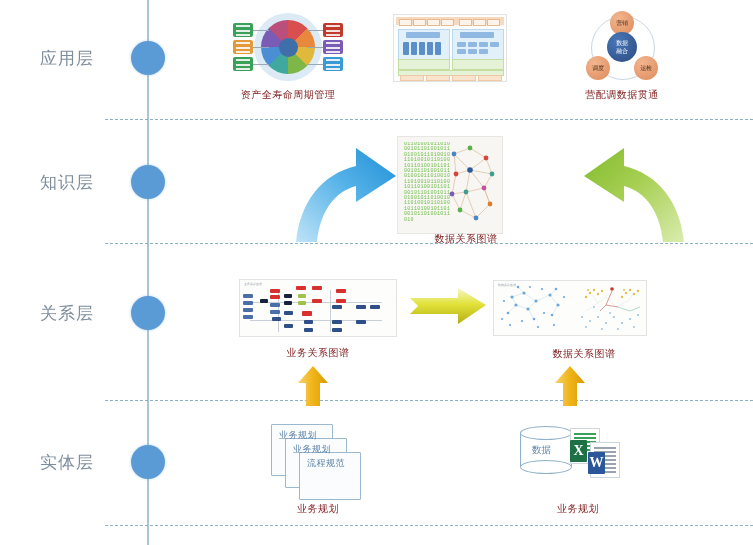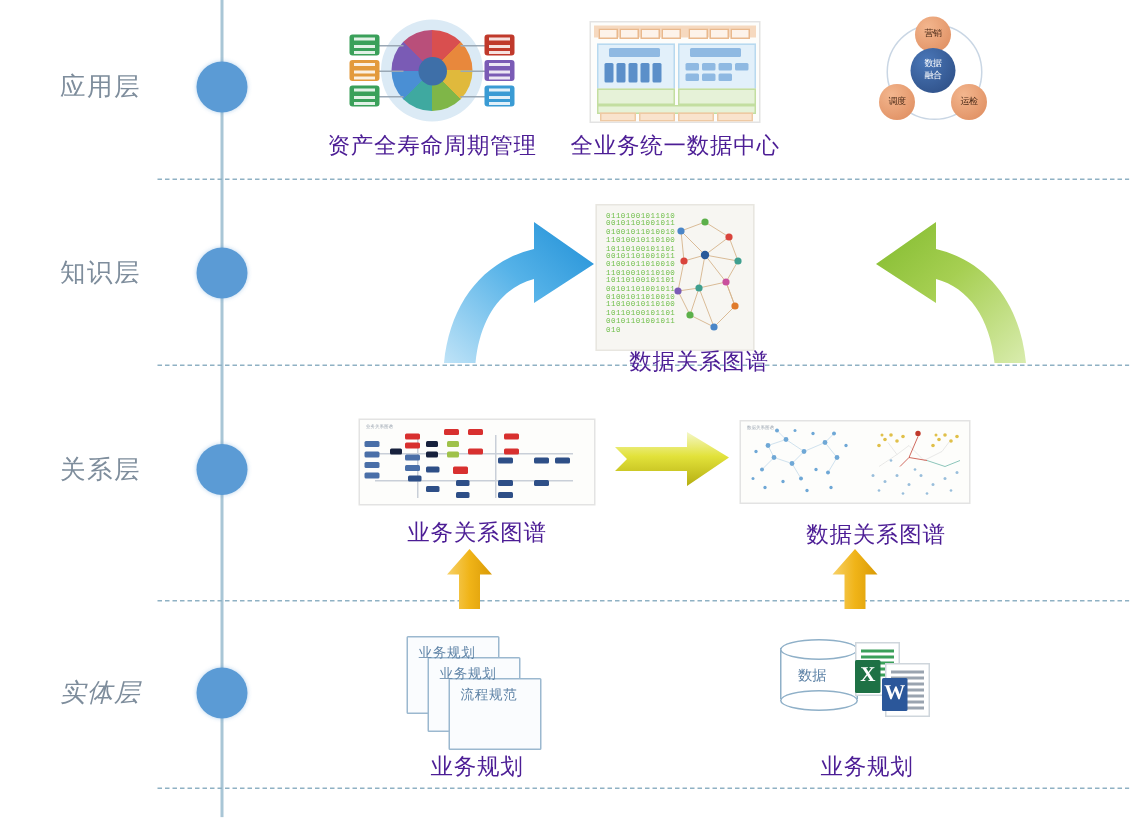--- a/index.html
+++ b/index.html
@@ -49,22 +49,22 @@
     left: 105px;
     right: 0px;
     height: 0;
     border-top: 1.6px dashed #8fb1c4;
   }
 
   
   .caption {
     position: absolute;
     transform: translateX(-50%);
-    font-size: 15px;
-    color: #4c1d95;
+    font-size: 10px;
+    color: #7f1d1d;
     white-space: nowrap;
     letter-spacing: 0.5px;
   }
 
   
   .thumb {
     position: absolute;
     transform: translateX(-50%);
     background: #fdfdfb;
     overflow: hidden;
@@ -288,21 +288,21 @@
   <div class="axis-line"></div>
 
   <div class="axis-node" style="left:148px; top:58px;"></div>
   <div class="axis-node" style="left:148px; top:182px;"></div>
   <div class="axis-node" style="left:148px; top:313px;"></div>
   <div class="axis-node" style="left:148px; top:462px;"></div>
 
   <div class="layer-label" style="left:40px; top:58px;">应用层</div>
   <div class="layer-label" style="left:40px; top:182px;">知识层</div>
   <div class="layer-label" style="left:40px; top:313px;">关系层</div>
-  <div class="layer-label" style="left:40px; top:462px;font-style:italic;">实体层</div>
+  <div class="layer-label" style="left:40px; top:462px;">实体层</div>
 
   <div class="divider" style="top:119px;"></div>
   <div class="divider" style="top:243px;"></div>
   <div class="divider" style="top:400px;"></div>
   <div class="divider" style="top:525px;"></div>
 
   <div class="wheel-wrap" style="left:288px; top:8px; width:110px; height:78px;">
     <div class="wheel-outer"></div>
     <div class="wheel-ring"></div>
     <div class="wheel-hub"></div>
@@ -374,29 +374,29 @@
     <div class="dc-cell" style="left:74px; top:34px; width:9px; height:5px;"></div>
     <div class="dc-cell" style="left:85px; top:34px; width:9px; height:5px;"></div>
     <div class="dc-green" style="left:4px;  top:44px; width:50px; height:9px;"></div>
     <div class="dc-green" style="left:58px; top:44px; width:50px; height:9px;"></div>
     <div class="dc-green" style="left:4px;  top:55px; width:104px; height:4px;"></div>
     <div class="dc-foot" style="left:6px;  top:60px; width:22px; height:4px;"></div>
     <div class="dc-foot" style="left:32px; top:60px; width:22px; height:4px;"></div>
     <div class="dc-foot" style="left:58px; top:60px; width:22px; height:4px;"></div>
     <div class="dc-foot" style="left:84px; top:60px; width:22px; height:4px;"></div>
   </div>
-  <div class="caption" style="left:450px; top:88px;">全业务统一数据中心</div>
 
   <div class="tri-wrap" style="left:622px; top:10px; width:94px; height:74px;">
     <div class="tri-ring"></div>
     <div class="tri-node" style="left:35px; top:1px;">营销</div>
     <div class="tri-node" style="left:11px; top:46px;">调度</div>
     <div class="tri-node" style="left:59px; top:46px;">运检</div>
     <div class="tri-core">数据<br>融合</div>
   </div>
+  <div class="caption" style="left:622px; top:88px;">营配调数据贯通</div>
 
   <svg class="arrow-svg" style="left:290px; top:140px;" width="110" height="105" viewBox="0 0 110 105">
     <defs>
       <linearGradient id="gblue" x1="0" y1="1" x2="1" y2="0">
         <stop offset="0" stop-color="#bfe3f7"></stop>
         <stop offset="0.55" stop-color="#55b2e8"></stop>
         <stop offset="1" stop-color="#1f8fd6"></stop>
       </linearGradient>
     </defs>
     <path d="M6,102 C10,62 32,34 66,26 L66,8 L106,36 L66,62 L66,46 C44,52 30,72 27,102 Z" fill="url(#gblue)"></path>

